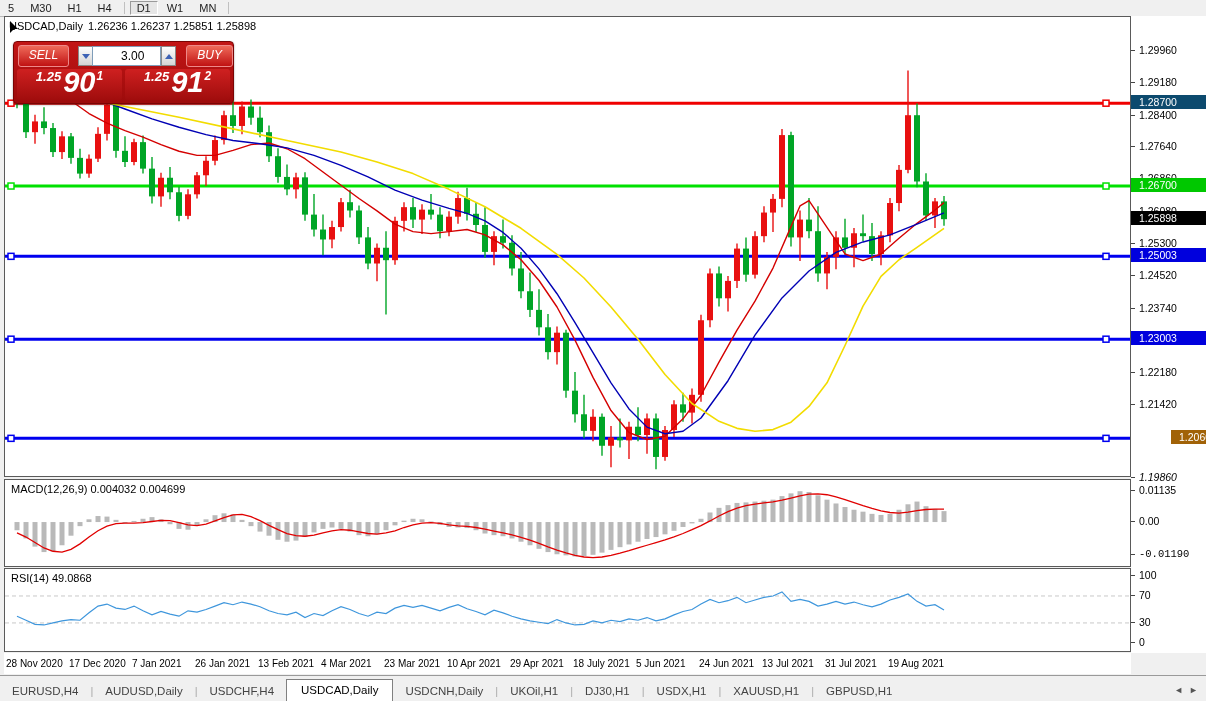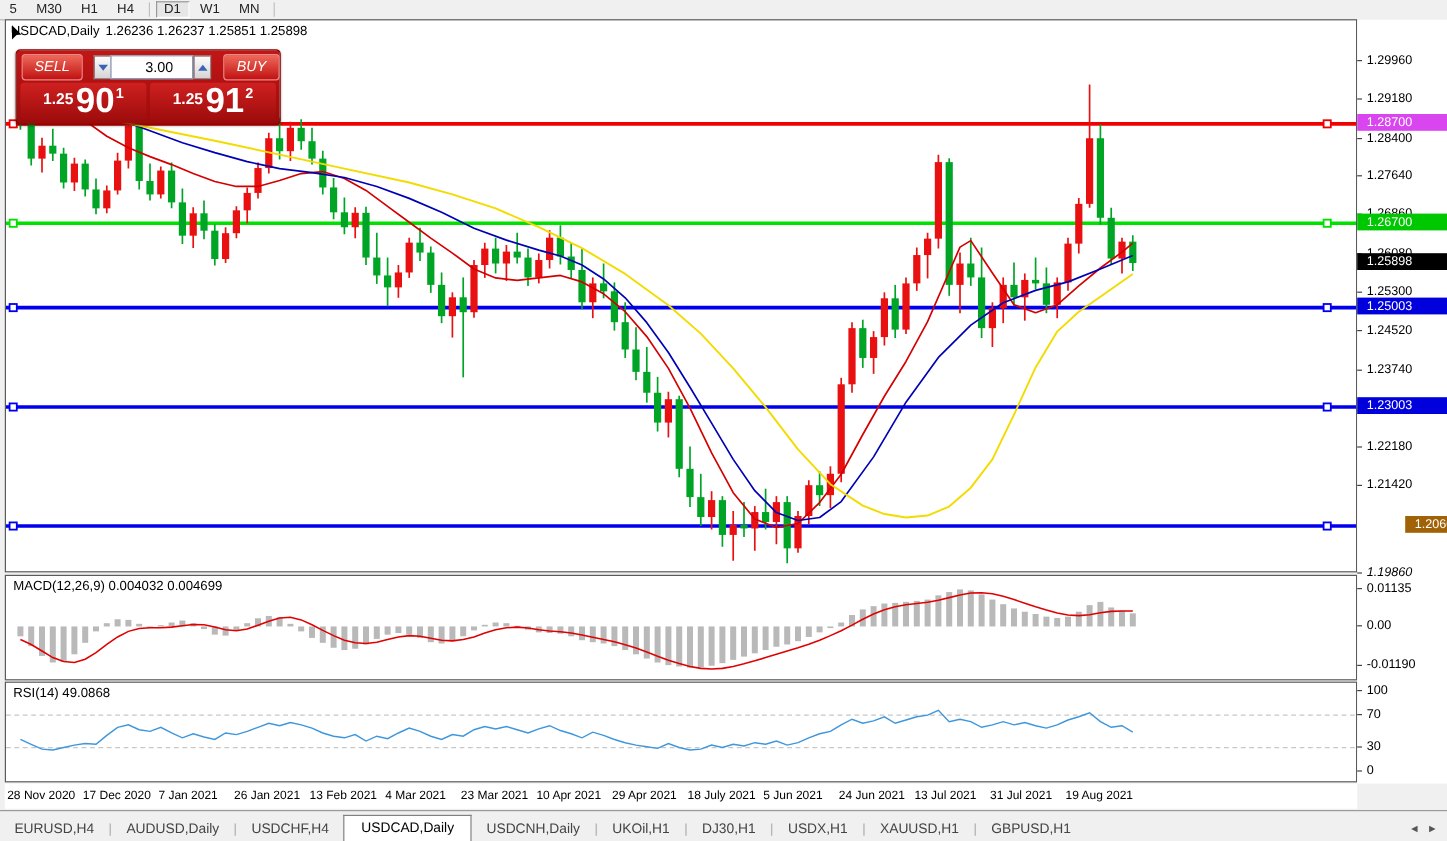--- a/index.html
+++ b/index.html
@@ -40,21 +40,21 @@
   .tp-buy{width:46px;margin-left:10px;}
   .spin{width:15px;height:20px;background:linear-gradient(180deg,#fdfdfd,#d5d5d5);border:1px solid #8a8a8a;
         box-sizing:border-box;display:flex;align-items:center;justify-content:center;cursor:pointer;}
   .spin.dn{margin-left:9px;border-right:none;}
   .spin .tri-dn{width:0;height:0;border-left:4px solid transparent;border-right:4px solid transparent;border-top:5px solid #3d62b5;}
   .spin .tri-up{width:0;height:0;border-left:4px solid transparent;border-right:4px solid transparent;border-bottom:5px solid #3d62b5;}
   .lot{width:69px;height:20px;border:1px solid #7f9db9;box-sizing:border-box;font-size:12px;
        text-align:right;padding-right:16px;font-family:"Liberation Sans",sans-serif;}
   .tp-row2{position:absolute;left:3px;right:3px;top:27px;bottom:3px;display:flex;gap:3px;}
   .px{flex:1;border-radius:3px;background:linear-gradient(180deg,#cf2020,#a00d0d);color:#fff;
-      display:flex;align-items:center;justify-content:center;padding-bottom:1px;}
+      display:flex;align-items:flex-start;justify-content:center;padding-bottom:1px;font-style:italic;}
   .px .sm{font-size:13px;font-weight:bold;margin-bottom:3px;}
   .px .bg{font-size:29px;font-weight:bold;line-height:27px;margin-left:2px;}
   .px .sup{font-size:12px;font-weight:bold;margin-bottom:12px;margin-left:1px;}
   
   .tabbar{position:absolute;left:0;top:675px;width:1206px;height:26px;background:#f0f0f0;
           border-top:1px solid #9a9a9a;display:flex;align-items:flex-end;}
   .tab{padding:4px 12px 5px 12px;color:#444;font-size:11.5px;cursor:pointer;white-space:nowrap;}
   .tab.active{background:#fff;color:#000;border:1px solid #808080;border-bottom:none;
               padding:4px 14px 6px 14px;margin-bottom:0;}
   .tabsep{color:#aaa;padding-bottom:5px;}
@@ -523,35 +523,35 @@
         <span class="txt">1.22180</span>
       </div>
       <div class="ptick" style="top: 381.752px;">
         <span class="mark"></span>
         <span class="txt">1.21420</span>
       </div>
       <div class="ptick" style="top: 455px; font-style: italic;">
         <span class="mark"></span>
         <span class="txt">1.19860</span>
       </div>
-      <div class="ptag" style="top: 79.193px; background: #d946ef;">1.28700</div>
+      <div class="ptag" style="top: 79.193px; background: #0c4a6e;">1.28700</div>
       <div class="ptag" style="top: 162.039px; background: rgb(0, 200, 0);">1.26700</div>
       <div class="ptag" style="top: 195.26px; background: rgb(0, 0, 0);">1.25898</div>
       <div class="ptag" style="top: 232.334px; background: rgb(0, 0, 221);">1.25003</div>
       <div class="ptag" style="top: 315.18px; background: rgb(0, 0, 221);">1.23003</div>
       <div class="ptag" style="top: 414.346px; background: #a16207; margin-left: 40px;">1.20609</div>
       <div class="ptick" style="top: 468.057px;">
         <span class="mark"></span>
         <span class="txt">0.01135</span>
       </div>
       <div class="ptick" style="top: 499.044px;">
         <span class="mark"></span>
         <span class="txt">0.00</span>
       </div>
-      <div class="ptick" style="top: 531.533px;">
+      <div class="ptick" style="top: 531.533px; font-family: Liberation Mono, monospace;">
         <span class="mark"></span>
         <span class="txt">-0.01190</span>
       </div>
       <div class="ptick" style="top: 552.743px;">
         <span class="mark"></span>
         <span class="txt">100</span>
       </div>
       <div class="ptick" style="top: 572.974px;">
         <span class="mark"></span>
         <span class="txt">70</span>

